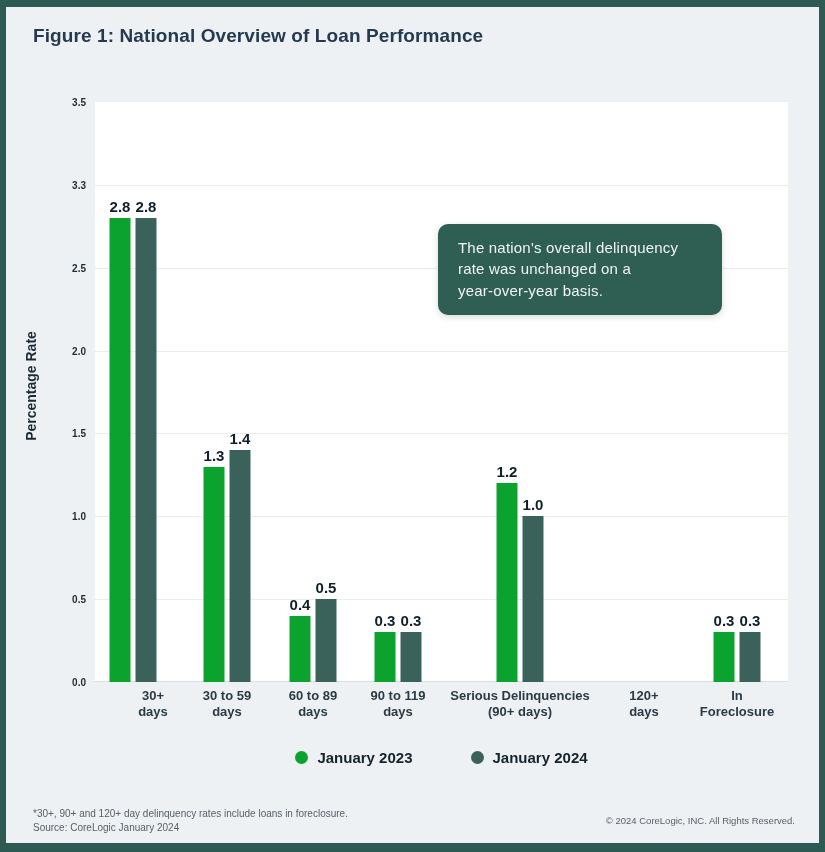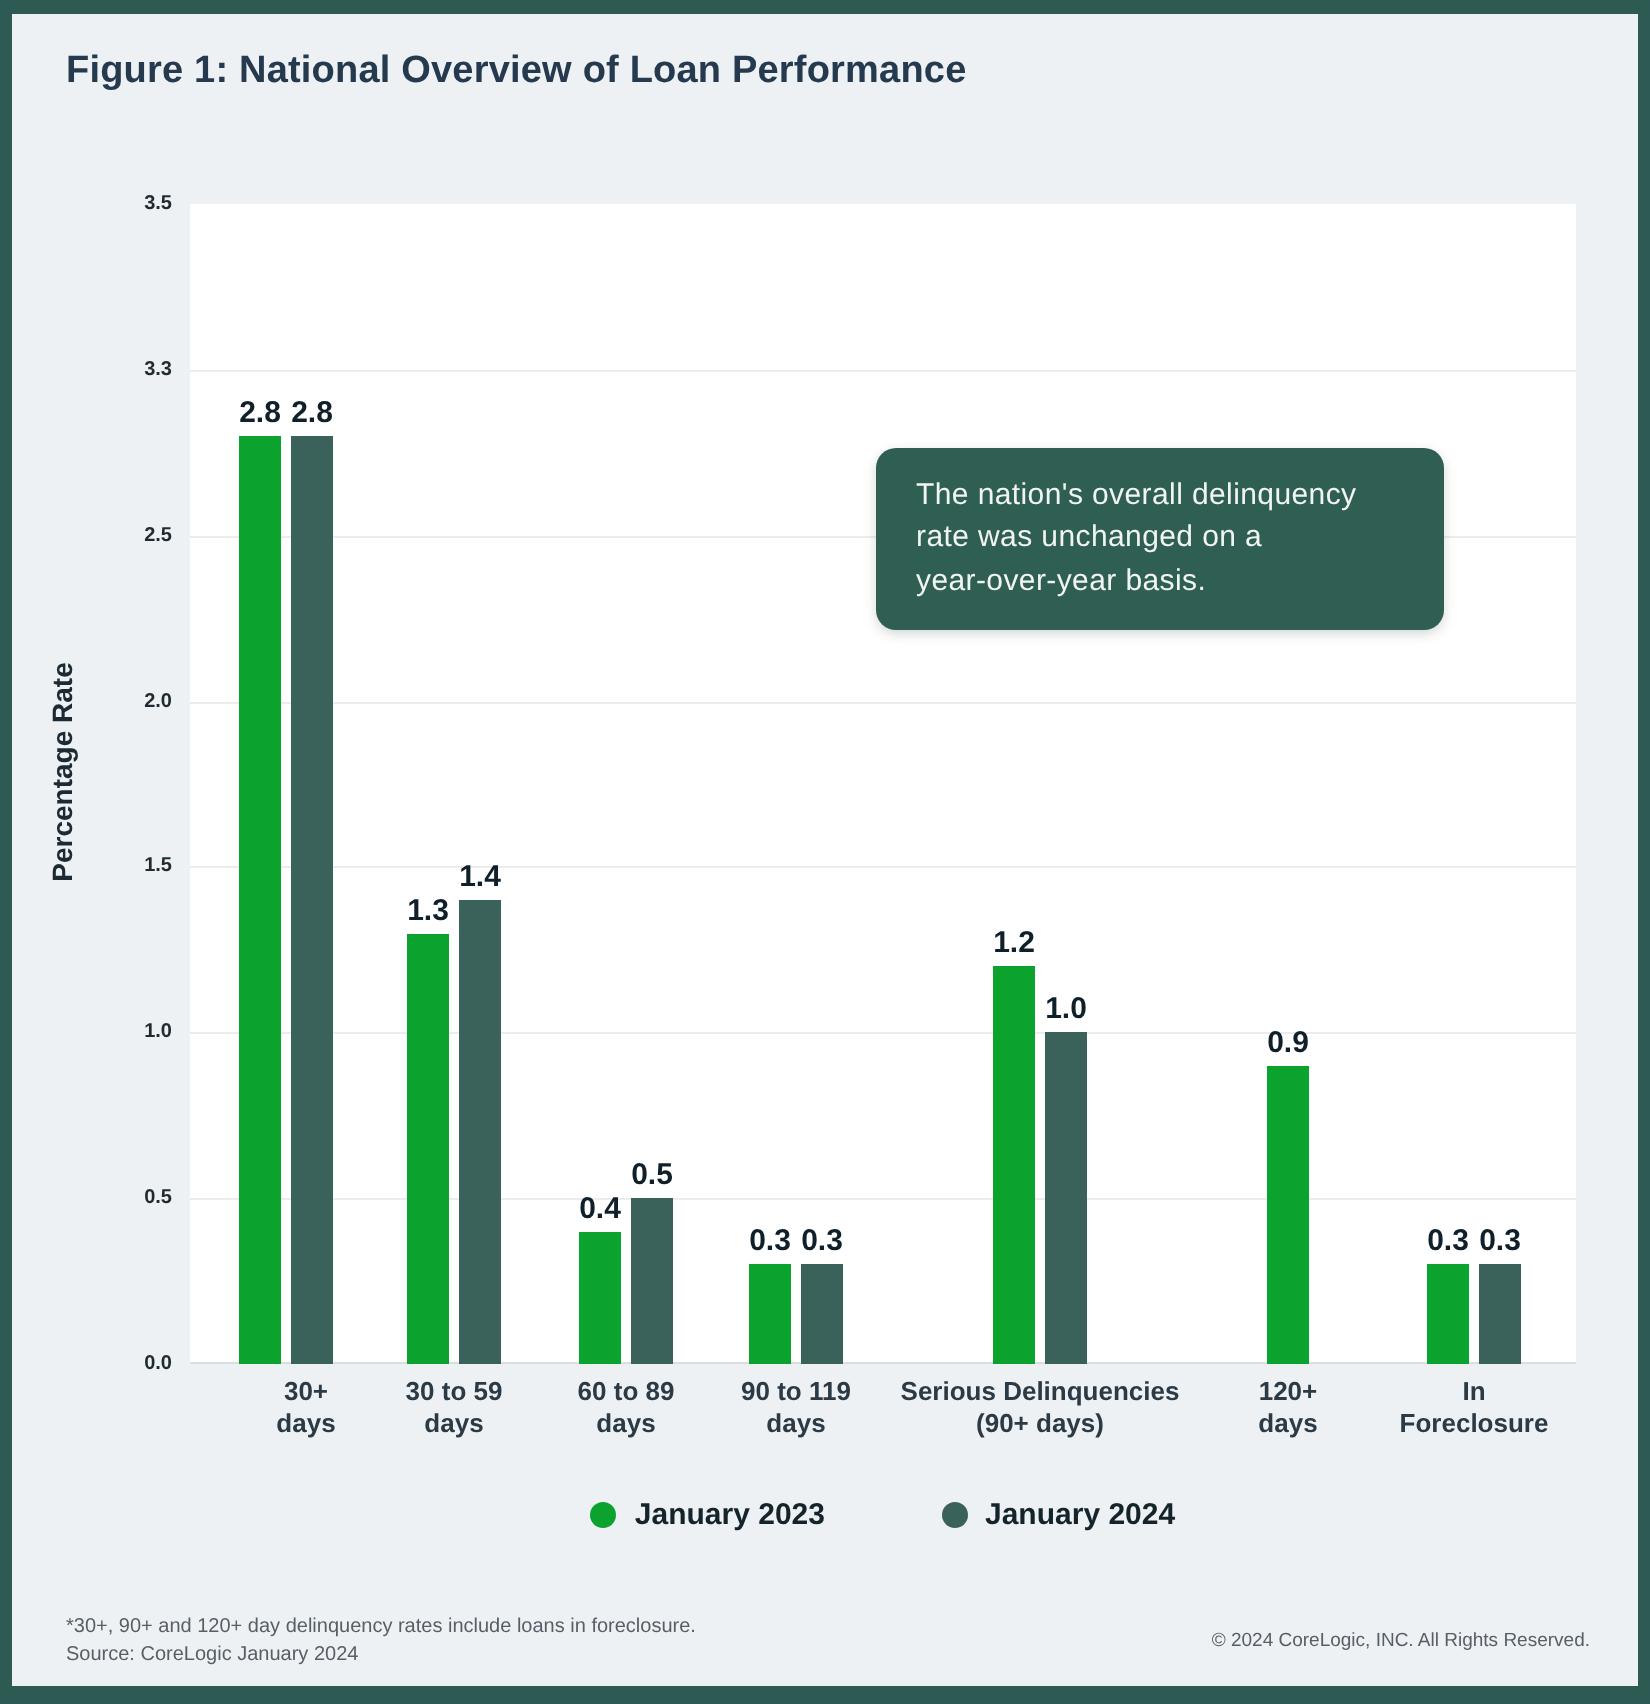--- a/index.html
+++ b/index.html
@@ -196,21 +196,21 @@
         <div class="ytick" style="top: 414.286px;">1.0</div>
         <div class="gridline" style="top: 331.429px;"></div>
         <div class="ytick" style="top: 331.429px;">1.5</div>
         <div class="gridline" style="top: 248.571px;"></div>
         <div class="ytick" style="top: 248.571px;">2.0</div>
         <div class="gridline" style="top: 165.714px;"></div>
         <div class="ytick" style="top: 165.714px;">2.5</div>
         <div class="gridline" style="top: 82.8571px;"></div>
         <div class="ytick" style="top: 82.8571px;">3.3</div>
         <div class="ytick" style="top: 0px;">3.5</div>
-        <div class="bar-group" style="left: 48px; margin-top: 36px;">
+        <div class="bar-group" style="left: 38px; margin-top: 36px;">
           <div class="bar-col">
             <div class="bar-value">2.8</div>
             <div class="bar" style="height: 464px; background: rgb(11, 162, 45);"></div>
           </div>
           <div class="bar-col">
             <div class="bar-value">2.8</div>
             <div class="bar" style="height: 464px; background: rgb(58, 98, 91);"></div>
           </div>
         </div>
         <div class="bar-group" style="left: 132px;">
@@ -247,24 +247,20 @@
           <div class="bar-col">
             <div class="bar-value">1.2</div>
             <div class="bar" style="height: 198.857px; background: rgb(11, 162, 45);"></div>
           </div>
           <div class="bar-col">
             <div class="bar-value">1.0</div>
             <div class="bar" style="height: 165.714px; background: rgb(58, 98, 91);"></div>
           </div>
         </div>
         <div class="bar-group" style="left: 549px;">
-          <div class="bar-col">
-            <div class="bar-value">0.9</div>
-            <div class="bar" style="height: 149.143px; background: rgb(11, 162, 45);"></div>
-          </div>
         </div>
         <div class="bar-group" style="left: 642px;">
           <div class="bar-col">
             <div class="bar-value">0.3</div>
             <div class="bar" style="height: 49.7143px; background: rgb(11, 162, 45);"></div>
           </div>
           <div class="bar-col">
             <div class="bar-value">0.3</div>
             <div class="bar" style="height: 49.7143px; background: rgb(58, 98, 91);"></div>
           </div>

